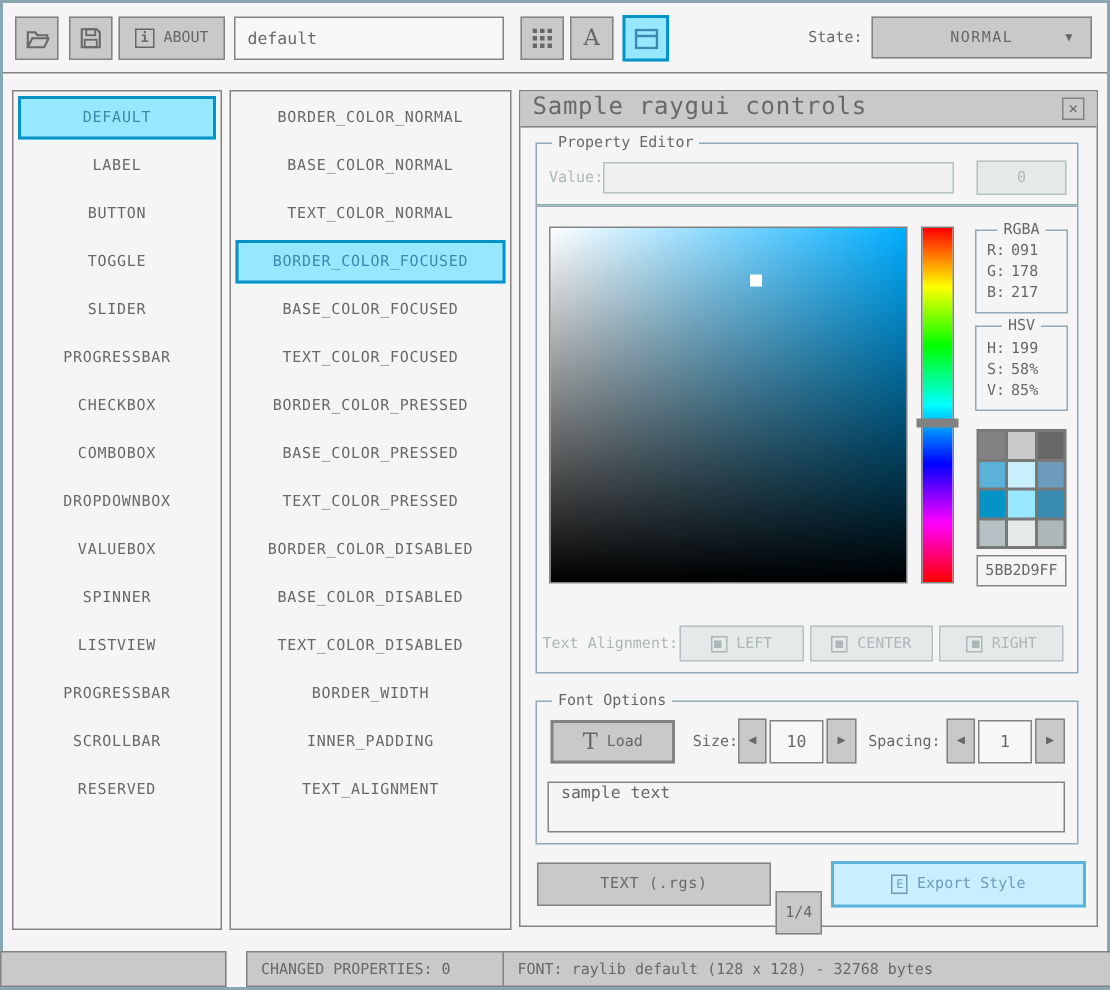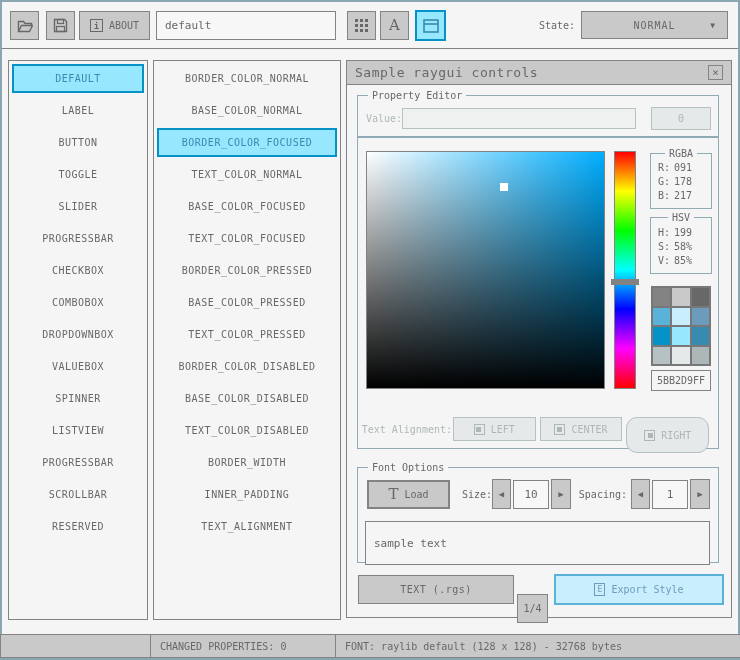--- a/index.html
+++ b/index.html
@@ -33,22 +33,22 @@
   
   .listview { position: absolute; background: #f5f5f5; border: 1px solid #838383; padding-top: 3px; }
   .list-item { height: 29px; margin: 0 3px 3px 3px; display: flex; align-items: center; justify-content: center;
                color: #686868; font-size: 10px; letter-spacing: 0.5px; cursor: pointer; border: 1px solid transparent; }
   .list-item.selected { background: #97e8ff; border: 2px solid #0492c7; color: #368baf; }
 
   
   .window { position: absolute; left: 346px; top: 60px; width: 386px; height: 558px;
             background: #f5f5f5; border: 1px solid #838383; }
   .titlebar { position: absolute; left: 0; top: 0; right: 0; height: 24px; background: #c9c9c9;
-              border-bottom: 1px solid #838383; display: flex; align-items: center; padding: 0 8px;
-              color: #686868; font-size: 13px; letter-spacing: 0.5px; }
+              border-bottom: 1px solid #838383; display: flex; align-items: flex-start; padding: 0 8px;
+              color: #686868; font-size: 16px; letter-spacing: 0.5px; }
   .close-btn { position: absolute; right: 8px; top: 4px; width: 15px; height: 15px; background: #c9c9c9;
                border: 1px solid #838383; color: #686868; font-size: 11px; display: flex; align-items: center;
                justify-content: center; cursor: pointer; line-height: 1; }
 
   .color-panel { position: absolute; left: 19px; top: 90px; width: 239px; height: 238px; border: 1px solid #838383; }
   .color-cursor { position: absolute; width: 8px; height: 8px; background: #ffffff; }
   .hue-bar { position: absolute; left: 267px; top: 90px; width: 22px; height: 238px; border: 1px solid #838383;
              background: linear-gradient(to bottom,#ff0000 0%,#ffff00 16.6%,#00ff00 33.3%,#00ffff 50%,#0000ff 66.6%,#ff00ff 83.3%,#ff0000 100%); }
   .hue-handle { position: absolute; left: -4px; width: 28px; height: 6px; background: #828282; }
 
@@ -181,25 +181,25 @@
     </div>
 
   <div class="listview" style="left:153px;top:60px;width:188px;height:560px;">
 
   <div class="list-item">
         <span>BORDER_COLOR_NORMAL</span>
       </div>
       <div class="list-item">
         <span>BASE_COLOR_NORMAL</span>
       </div>
+      <div class="list-item">
+        <span>TEXT_COLOR_NORMAL</span>
+      </div>
       <div class="list-item selected">
         <span>BORDER_COLOR_FOCUSED</span>
-      </div>
-      <div class="list-item">
-        <span>TEXT_COLOR_NORMAL</span>
       </div>
       <div class="list-item">
         <span>BASE_COLOR_FOCUSED</span>
       </div>
       <div class="list-item">
         <span>TEXT_COLOR_FOCUSED</span>
       </div>
       <div class="list-item">
         <span>BORDER_COLOR_PRESSED</span>
       </div>
@@ -314,21 +314,21 @@
             <span></span>
           </span>
           <span>LEFT</span>
         </div>
         <div class="btn disabled" style="position:relative;flex:1;height:24px;">
           <span class="align-icon align-center">
             <span></span>
           </span>
           <span>CENTER</span>
         </div>
-        <div class="btn disabled" style="position:relative;flex:1;height:36px;border-radius:11px;">
+        <div class="btn disabled" style="position:relative;flex:1;height:24px;">
           <span class="align-icon align-right">
             <span></span>
           </span>
           <span>RIGHT</span>
         </div>
       </div>
 
     <div class="group" style="left:10px;top:406px;width:362px;height:96px;">
       <span class="gtitle">Font Options</span>
     </div>
@@ -349,37 +349,37 @@
     <div class="lbl right" style="left:226px;top:419px;width:54px;height:29px;">Spacing:</div>
     <div class="btn spin-btn" style="left:284px;top:418px;width:19px;height:30px;">
       <span>◀</span>
     </div>
     <div class="tbox" style="left:305px;top:419px;width:36px;height:29px;display:flex;align-items:center;justify-content:center;padding:0;">
       <span>1</span>
     </div>
     <div class="btn spin-btn" style="left:343px;top:418px;width:20px;height:30px;">
       <span>▶</span>
     </div>
-    <div class="tbox" style="left:18px;top:460px;width:345px;height:44px;display:flex;align-items:center;background:#f5f5f5;">
+    <div class="tbox" style="left:18px;top:460px;width:345px;height:34px;display:flex;align-items:flex-start;background:#f5f5f5;">
       <span>sample text</span>
     </div>
 
     <div class="btn" style="left:11px;top:514px;width:156px;height:29px;letter-spacing:0.5px;">
       <span>TEXT (.rgs)</span>
     </div>
     <div class="btn" style="left:170px;top:514px;width:31px;height:29px;margin-top:19px;">
       <span>1/4</span>
     </div>
     <div class="btn" style="left:207px;top:513px;width:170px;height:31px;background:#c9effe;border:2px solid #5bb2d9;color:#6c9bbc;">
       <span class="export-icon">E</span>
       <span>Export Style</span>
     </div>
   </div>
 
   <div class="status-seg" style="left:0;width:151px;"></div>
-  <div class="status-seg" style="left:150px;width:186px;">
+  <div class="status-seg" style="left:164px;width:186px;">
     <span>CHANGED PROPERTIES: 0</span>
   </div>
   <div class="status-seg" style="left:335px;width:473px;">
     <span>FONT: raylib default (128 x 128) - 32768 bytes</span>
   </div>
 
 </div>
 
 </body></html>

